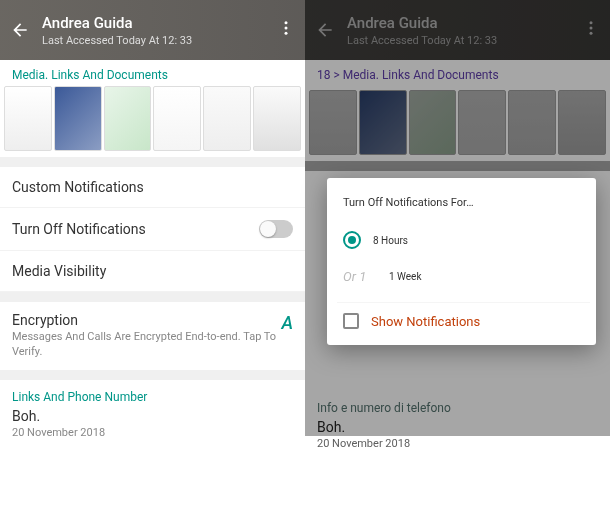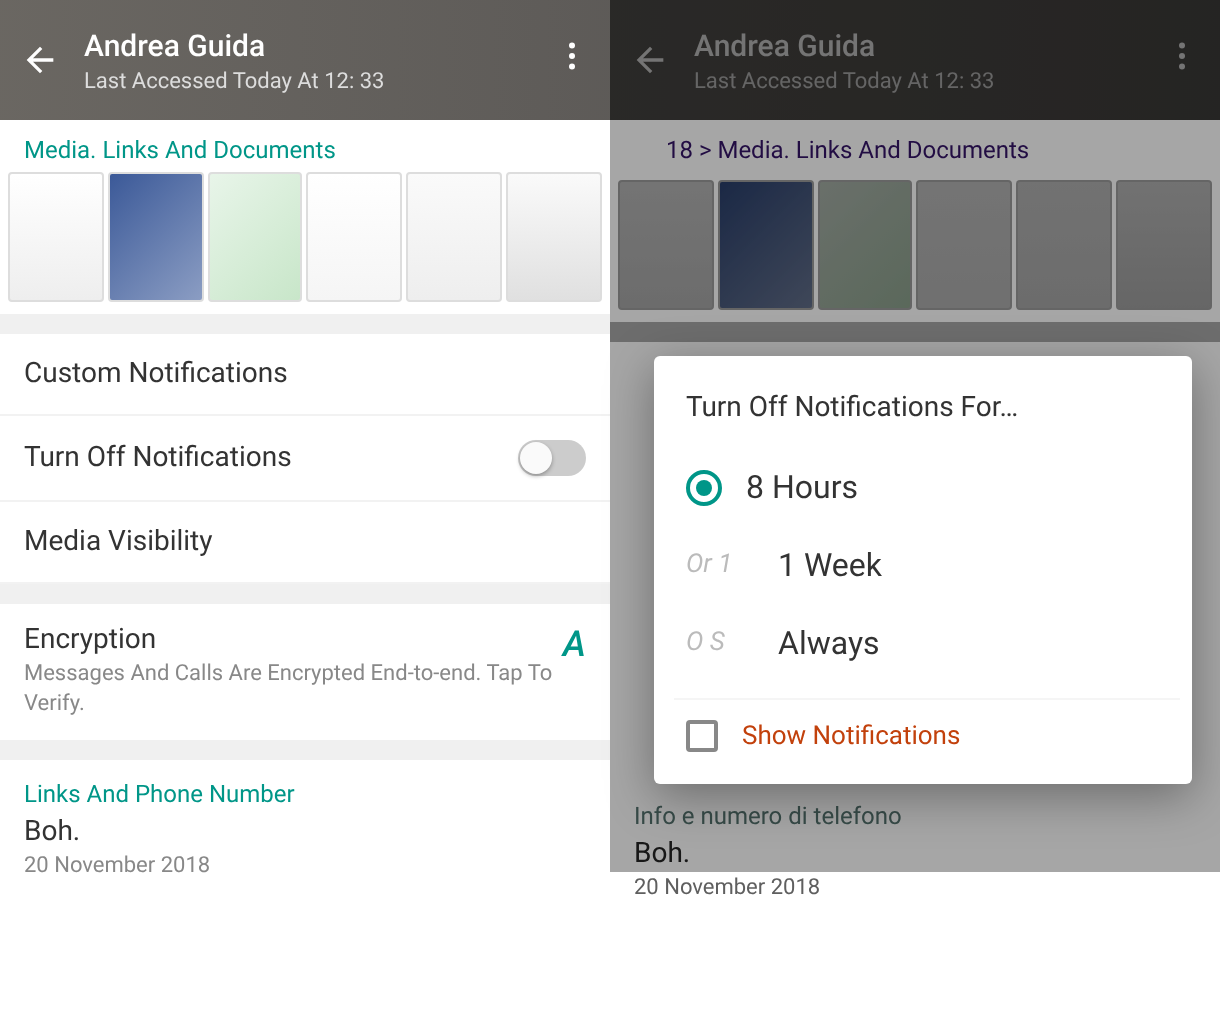--- a/index.html
+++ b/index.html
@@ -36,30 +36,30 @@
 .encrypt-sub { color:#888; font-size:11px; line-height:1.35; margin-top:2px; }
 .lock-hint { color:#009688; font-size:18px; font-style:italic; font-weight:500; }
 .info-block { padding: 10px 12px; }
 .info-label { color:#009688; font-size:12px; }
 .info-val { color:#333; font-size:14px; margin-top:4px; }
 .info-date { color:#888; font-size:11px; margin-top:2px; }
 
 
 .overlay { position:absolute; inset:0; background:rgba(0,0,0,.35); z-index:5; }
 .right .content-dim { filter: brightness(.7); }
-.crumb-row { display:flex; align-items:center; padding:8px 28px; font-size:12px; color:#4c1d95; }
+.crumb-row { display:flex; align-items:center; padding:8px 12px; font-size:12px; color:#8b5cf6; }
 
 .dialog { position:absolute; z-index:10; background:#fff; border-radius:3px; box-shadow:0 6px 24px rgba(0,0,0,.35); left:22px; right:14px; top:178px; padding: 14px 6px 8px 10px; }
-.dialog-title { font-size:14px; color:#333; padding: 4px 6px 12px; }
+.dialog-title { font-size:11px; color:#333; padding: 4px 6px 12px; }
 .opt { display:flex; align-items:center; gap:12px; padding: 10px 6px; }
 .radio { width:18px; height:18px; border:2px solid #999; border-radius:50%; position:relative; flex-shrink:0; }
 .radio.sel { border-color:#009688; }
 .radio.sel::after { content:""; position:absolute; inset:3px; background:#009688; border-radius:50%; }
 .opt-ghost { color:#bbb; font-size:13px; font-style:italic; width:34px; }
-.opt-label { color:#333; font-size:16px; }
+.opt-label { color:#333; font-size:10px; }
 .chk-row { display:flex; align-items:center; gap:12px; padding:10px 6px 8px; margin-top:8px; border-top:1px solid #f5f5f5; }
 .chk { width:16px; height:16px; border:2px solid #888; border-radius:2px; }
 .chk-label { color:#c2410c; font-size:13px; }
 .dialog-actions { display:flex; justify-content:flex-end; gap:8px; padding:4px 8px 2px; }
 .dialog-btn { color:#009688; font-weight:500; font-size:13px; padding:6px 4px; letter-spacing:.3px; }
 
 .right .section-title, .right .info-label { color:#7aa59f; }
 .right .header { background:#4f4c49; }
 </style>
 </head>
@@ -169,22 +169,18 @@
   <div class="dialog">
     <div class="dialog-title">Turn Off Notifications For…</div>
     <div class="opt">
       <span class="radio sel"></span>
       <span class="opt-label">8 Hours</span>
     </div>
     <div class="opt">
       <span class="opt-ghost">Or 1</span>
       <span class="opt-label">1 Week</span>
     </div>
-    <div class="opt">
-      <span class="opt-ghost">O S</span>
-      <span class="opt-label">Always</span>
-    </div>
     <div class="chk-row">
       <span class="chk"></span>
       <span class="chk-label">Show Notifications</span>
     </div>
   </div>
 </div>
 
 </body></html>

